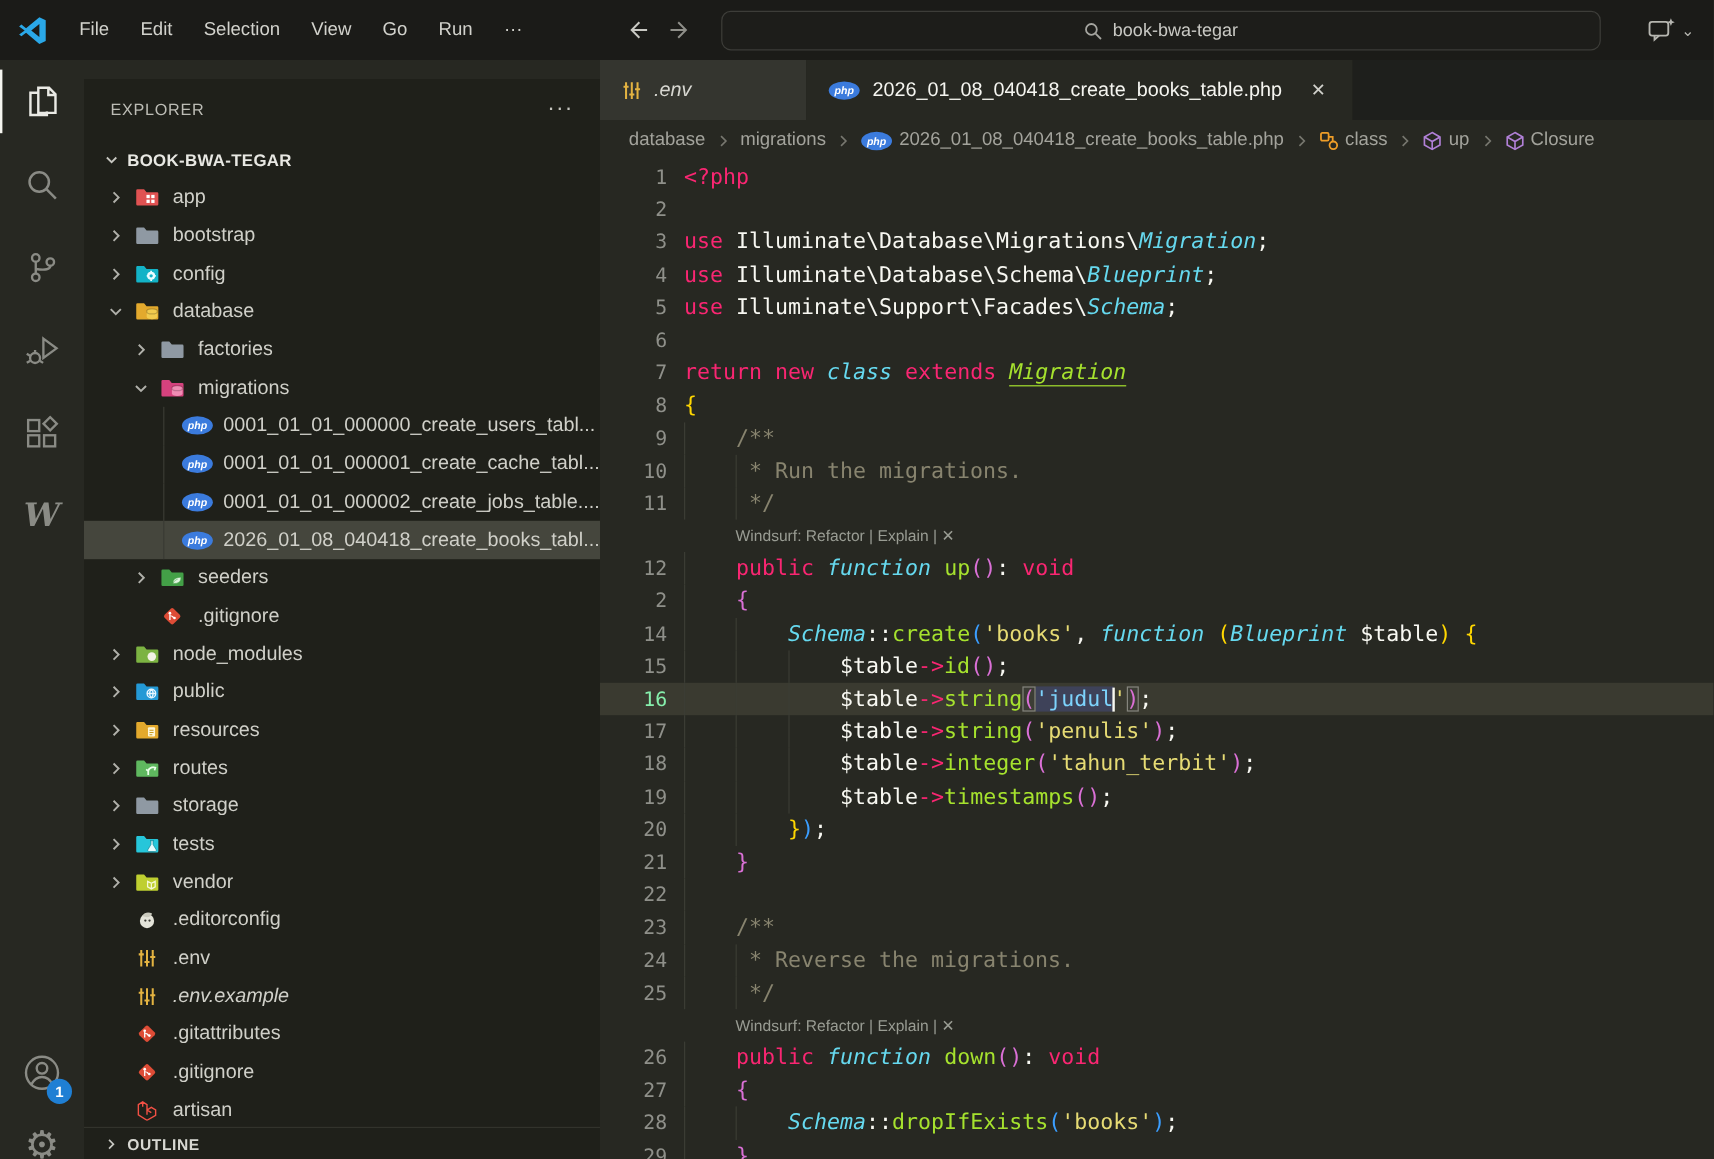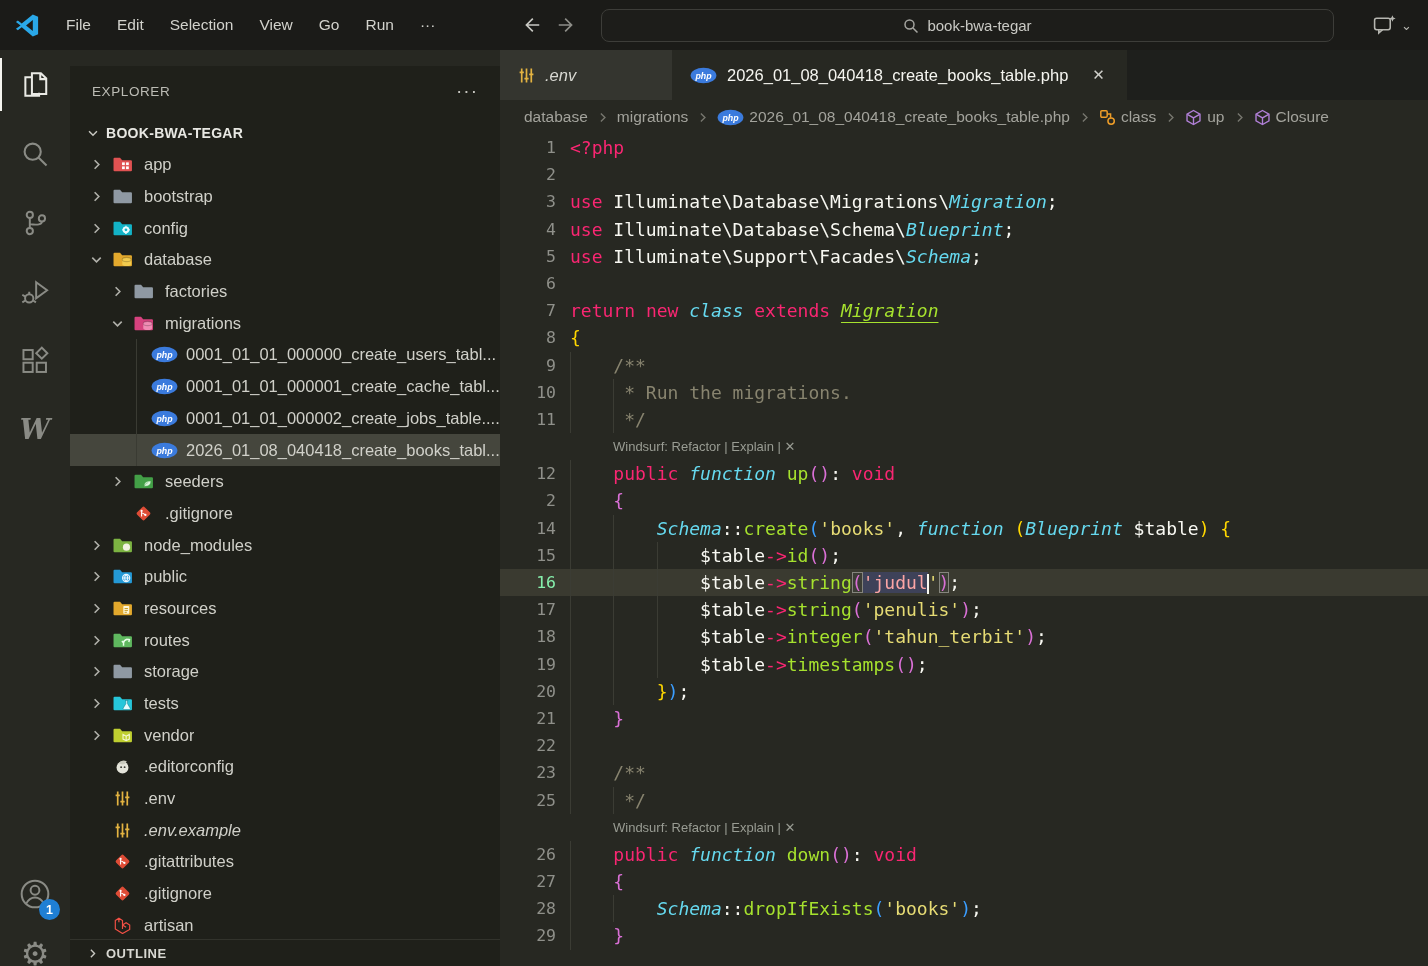--- a/index.html
+++ b/index.html
@@ -69,21 +69,21 @@
   .tk-t{color:#66d9ef;font-style:italic}
   .tk-f{color:#a6e22e}
   .tk-fu{color:#a6e22e;font-style:italic;text-decoration:underline;text-decoration-color:#a6e22e;text-underline-offset:5px}
   .tk-s{color:#e6db74}
   .tk-p{color:#f8f8f2}
   .tk-c{color:#88846f}
   .tk-b1{color:#ffd700}
   .tk-b2{color:#da70d6}
   .tk-b3{color:#3b9eff}
   .tk-b2m{color:#da70d6;outline:1px solid #85857d;outline-offset:-1px;background:#3c3d35}
-  .tk-sel{color:#fca5a5;background:#3e4259}
+  .tk-sel{color:#7dd3fc;background:#3e4259}
   .tk-cur{display:inline-block;width:2px;height:20px;background:#f8f8f0;vertical-align:middle;margin:0 -1px}
 </style>
 </head>
 <body>
 
 <div id="app">
 
   <div class="titlebar">
     <span class="logo">
       <svg width="27" height="27" viewBox="0 0 28 28">
@@ -769,20 +769,24 @@
         </div>
         <div class="crow">
           <span class="ln">22</span>
           <span class="lc"><i class="ig" style="left: calc(0ch);"></i></span>
         </div>
         <div class="crow">
           <span class="ln">23</span>
           <span class="lc"><i class="ig" style="left: calc(0ch);"></i><span class="tk-c">    /**</span></span>
         </div>
         <div class="crow">
+          <span class="ln">24</span>
+          <span class="lc"><i class="ig" style="left: calc(0ch);"></i><i class="ig" style="left: calc(4ch);"></i><span class="tk-c">     * Reverse the migrations.</span></span>
+        </div>
+        <div class="crow">
           <span class="ln">25</span>
           <span class="lc"><i class="ig" style="left: calc(0ch);"></i><i class="ig" style="left: calc(4ch);"></i><span class="tk-c">     */</span></span>
         </div>
         <div class="crow">
           <span class="ln"></span>
           <span class="lc lens-text">Windsurf: Refactor | Explain | ✕</span>
         </div>
         <div class="crow">
           <span class="ln">26</span>
           <span class="lc"><i class="ig" style="left: calc(0ch);"></i><span class="tk-p">    </span><span class="tk-k">public</span><span class="tk-p"> </span><span class="tk-t">function</span><span class="tk-p"> </span><span class="tk-f">down</span><span class="tk-b2">()</span><span class="tk-p">: </span><span class="tk-k">void</span></span>

